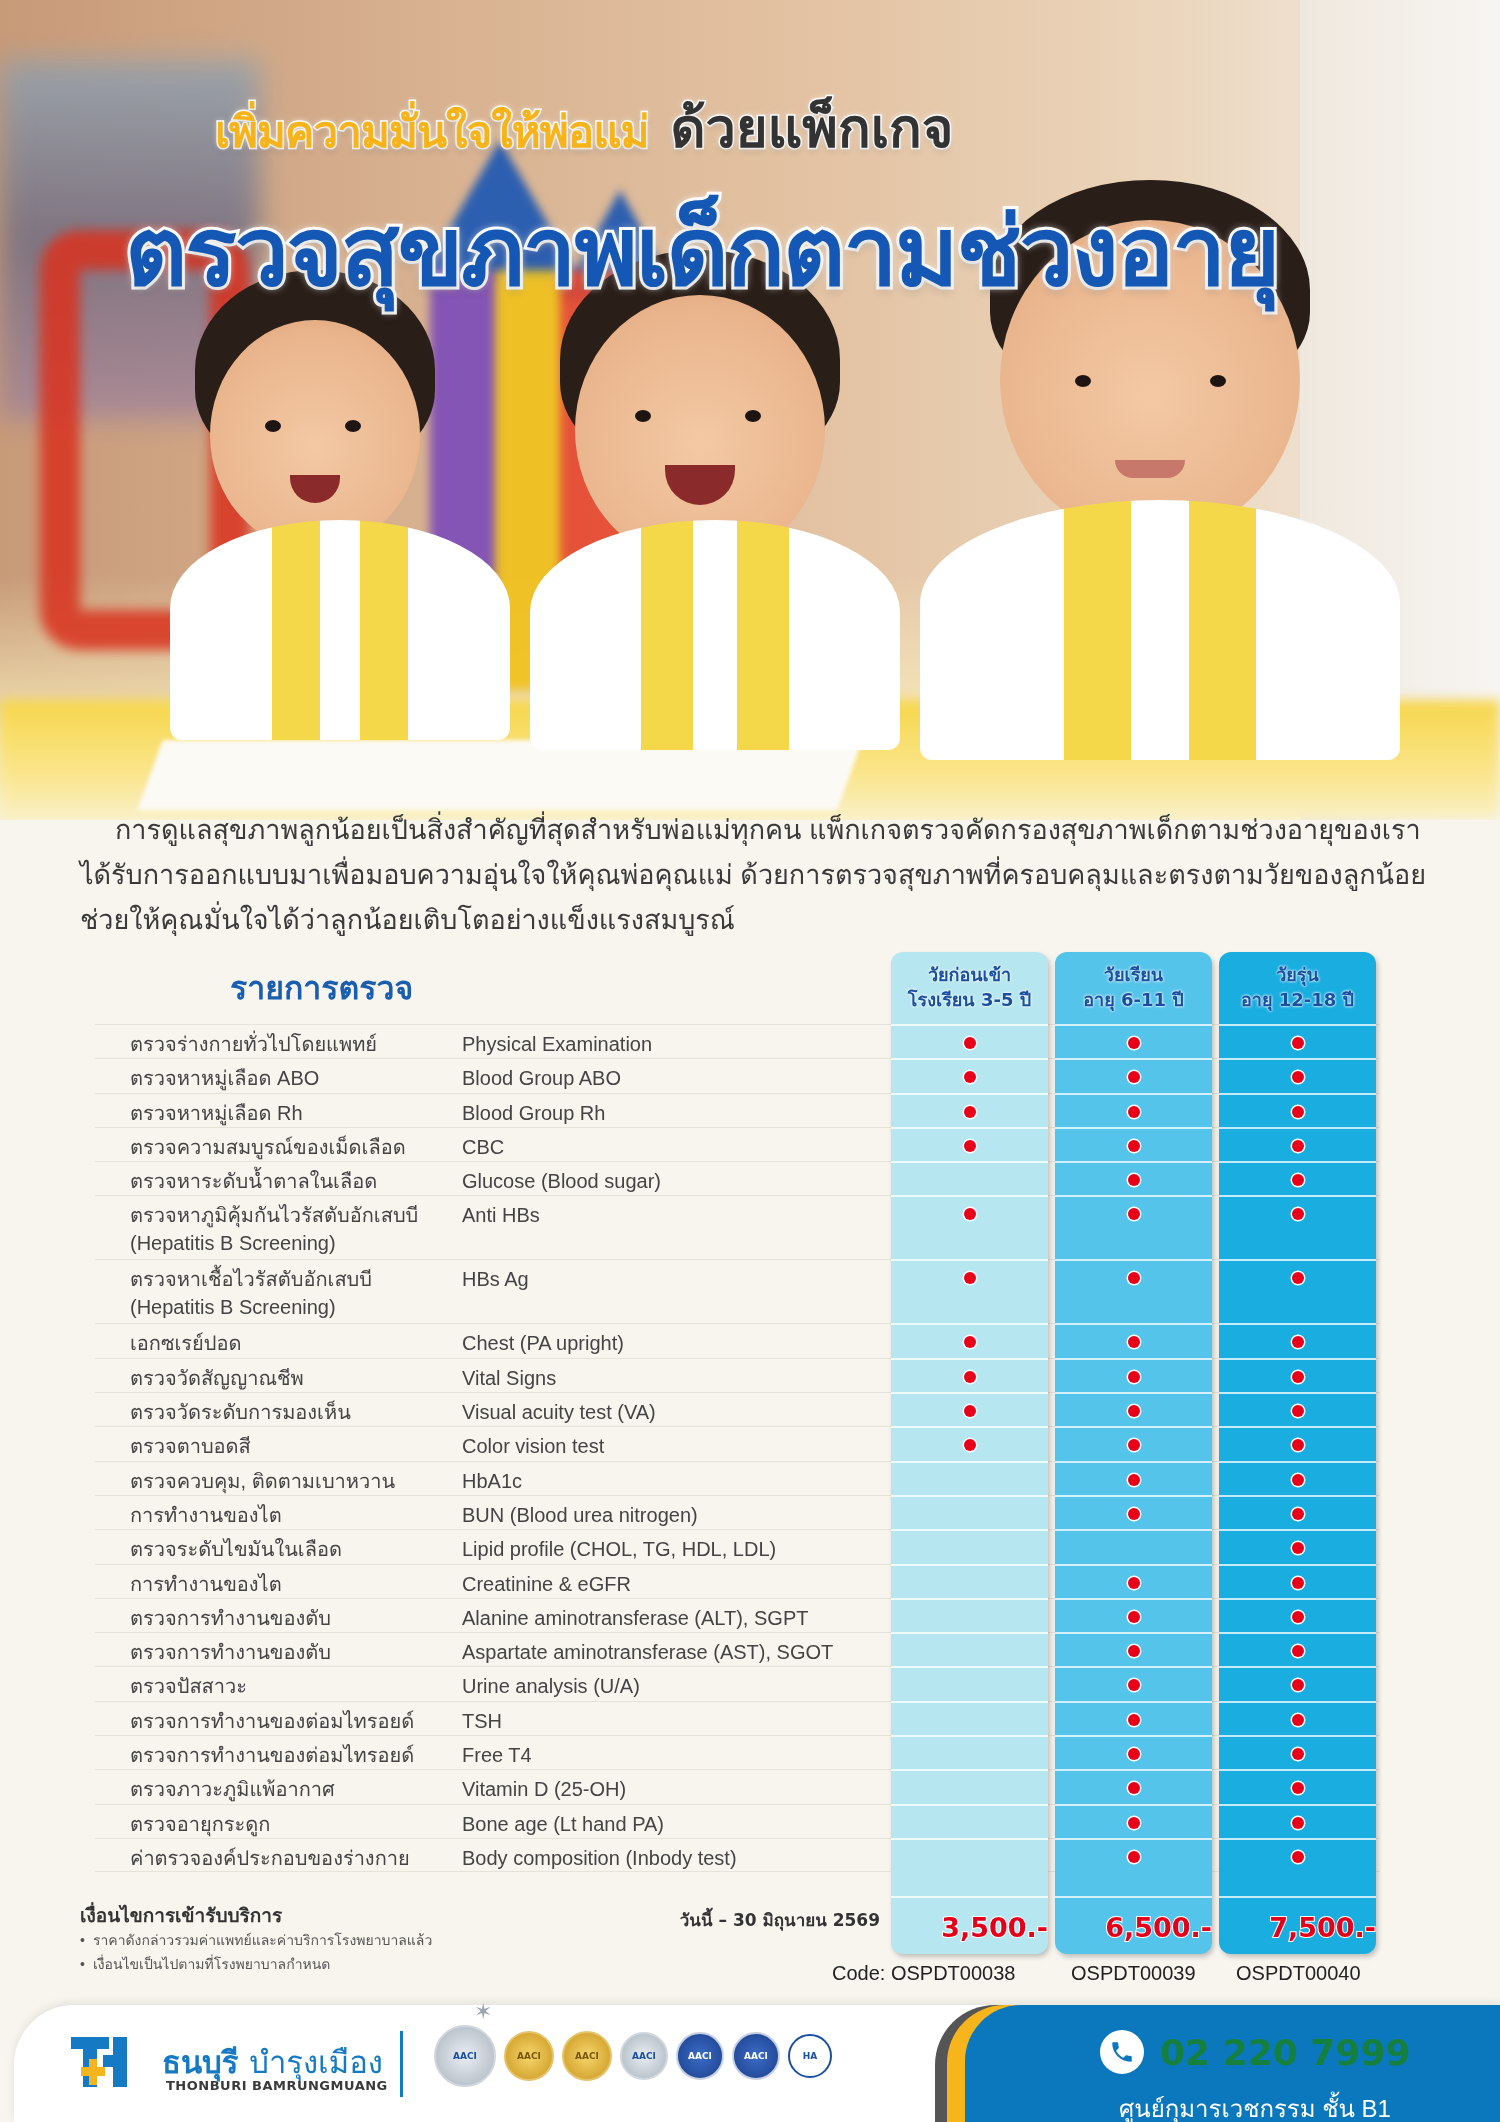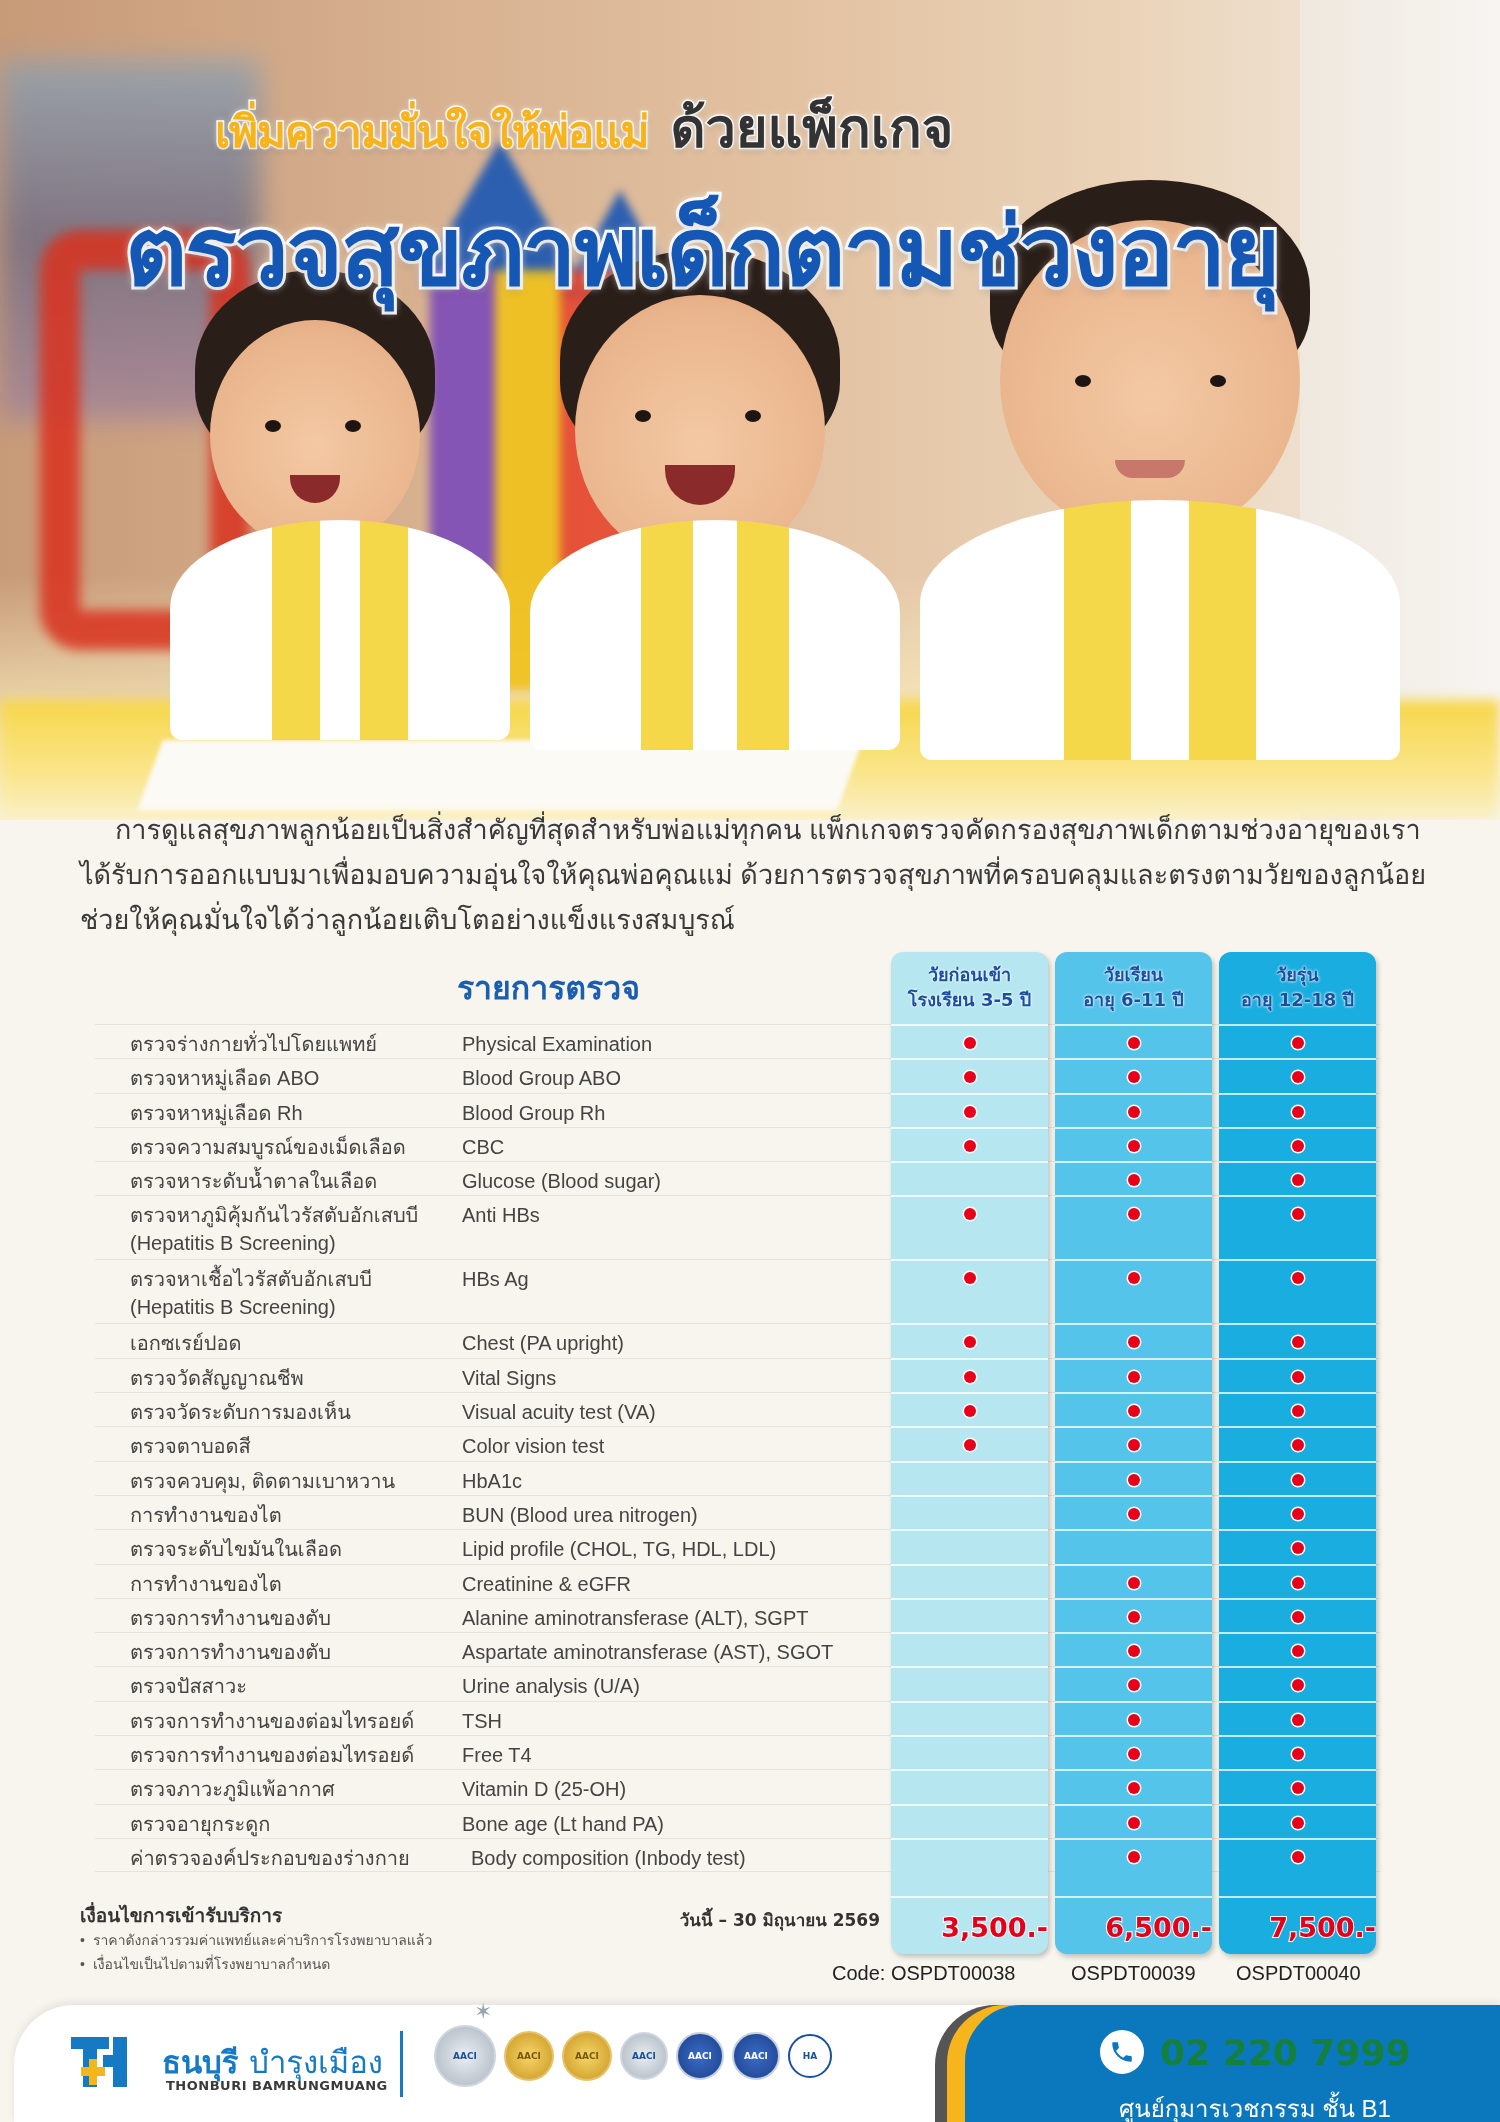--- a/index.html
+++ b/index.html
@@ -64,29 +64,29 @@
 
   
   .intro {
     position: absolute; left: 80px; top: 808px; width: 1350px;
     font-family: "Liberation Sans", sans-serif; font-size: 27px; line-height: 45px; color: #3a3a3a;
   }
   .intro .p1 { text-indent: 35px; }
 
   
   .table-title {
-    position: absolute; left: 230px; top: 962px; width: 410px; text-align: right;
+    position: absolute; left: 230px; top: 962px; width: 410px; text-align: left;
     font-family: "DejaVu Sans", sans-serif; font-weight: bold; font-size: 32px; color: #1a5eb0;
   }
   .rows { position: absolute; left: 95px; top: 1024px; width: 1285px; }
   .row {
     position: relative; display: flex; border-top: 1.5px solid #e6e3da;
     font-family: "Liberation Sans", sans-serif; font-size: 20px; color: #444;
   }
-  .row:last-child { border-bottom: 1.5px solid #e6e3da; gap: 9px; }
+  .row:last-child { border-bottom: 1.5px solid #e6e3da; }
   .row .th { width: 367px; padding-left: 35px; padding-top: 5px; line-height: 28px; }
   .row .en { width: 400px; padding-top: 5px; line-height: 28px; }
 
   .col {
     position: absolute; top: 952px; width: 157px; height: 1002px;
     border-radius: 12px; box-shadow: 2px 3px 5px rgba(0,0,0,.22);
   }
   .col.c1 { left: 891px; background: #b6e6ef; }
   .col.c2 { left: 1055px; background: #55c4ea; }
   .col.c3 { left: 1219px; background: #1aaee0; }

